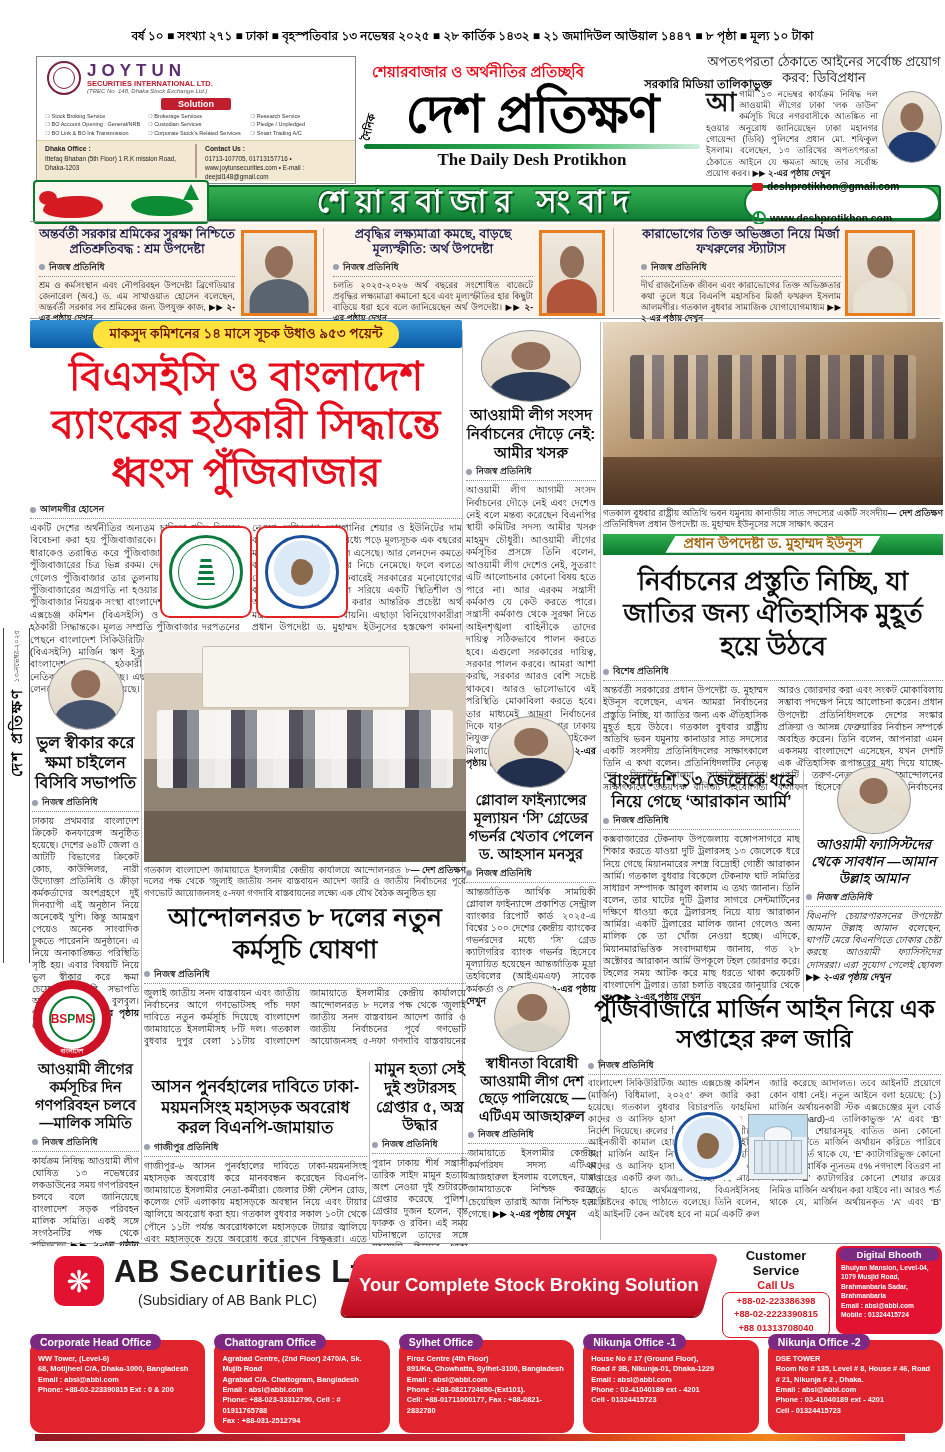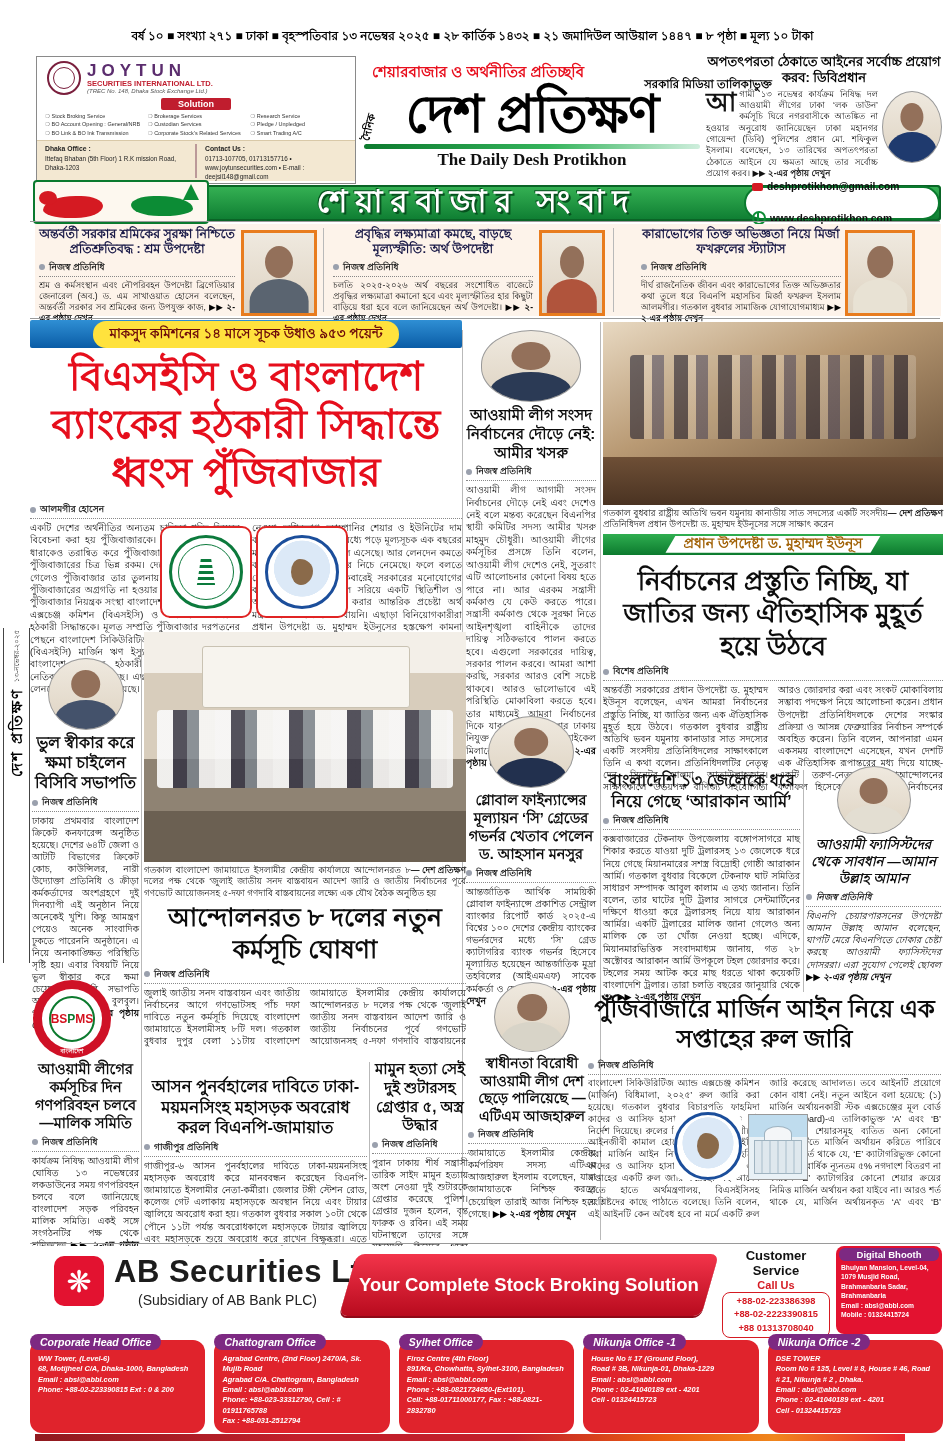--- a/index.html
+++ b/index.html
@@ -31,21 +31,21 @@
 
   .mast-center{left:358px;top:60px;width:348px;height:124px;text-align:center;}
   .mast-tagline{color:#e8101e;font-weight:900;font-size:15px;text-align:left;padding-left:14px;}
   .mast-listed{position:absolute;right:-66px;top:16px;font-size:11.5px;font-weight:900;color:#000;}
   .mast-daily{position:absolute;left:-2px;top:58px;transform:rotate(-76deg);font-size:11px;font-weight:900;color:#000;}
   .mast-title{font-size:52px;font-weight:900;color:#000;line-height:1.05;margin-top:2px;letter-spacing:-1px;}
   .mast-rule{height:5px;margin:2px 6px 1px;background:linear-gradient(90deg,#0c7a2e,#35b45c 55%,#cfeedd 100%);border-radius:3px;}
   .mast-en{font-family:"Liberation Serif","DejaVu Serif",serif;font-size:17px;font-weight:bold;color:#111;}
 
   .db-brief{left:706px;top:54px;width:236px;height:128px;font-size:8.6px;line-height:1.32;text-align:justify;}
-  .db-title{font-weight:700;font-size:13px;line-height:1.25;text-align:center;color:#000;margin-bottom:2px;}
+  .db-title{font-weight:400;font-size:13px;line-height:1.25;text-align:center;color:#000;margin-bottom:2px;}
   .db-photo{float:right;width:58px;height:70px;border:1px solid #555;border-radius:50%/46%;margin:2px 0 2px 4px;}
   .db-drop{float:left;font-size:26px;font-weight:900;line-height:.9;padding:2px 3px 0 0;}
   .db-jump{font-weight:bold;}
 
   
   .banner{left:35px;top:185px;width:906px;height:36px;background:linear-gradient(180deg,#37b355,#0d7c31);border-radius:4px;display:flex;align-items:center;box-shadow:inset 0 0 0 2px #0a6426;}
   .banner-art{width:172px;height:40px;margin:-2px 0 0 -2px;background:#fdf8ef;border:2px solid #0a7a2e;border-radius:4px;position:relative;overflow:hidden;flex:0 0 auto;}
   .bear{position:absolute;left:8px;bottom:4px;width:60px;height:22px;background:#d51a22;border-radius:60% 40% 50% 50%/70% 50% 60% 40%;}
   .bear::before{content:"";position:absolute;left:-4px;top:-5px;width:18px;height:14px;background:#d51a22;border-radius:50%;}
   .bull{position:absolute;right:14px;bottom:6px;width:62px;height:20px;background:#0c8c35;border-radius:40% 60% 50% 50%/50% 70% 40% 60%;}
@@ -150,21 +150,21 @@
   .ab-ribbon span{transform:skewX(16deg);color:#fff;font-weight:900;font-size:18.5px;white-space:nowrap;}
   .ab-cs{position:absolute;left:692px;top:2px;width:108px;text-align:center;}
   .ab-cs .t{font-size:13px;font-weight:900;color:#111;}
   .ab-cs .c{font-size:11px;font-weight:900;color:#d51a22;margin:1px 0;}
   .ab-phones{border:1.5px solid #d51a22;border-radius:8px;padding:2px 3px;font-size:9.3px;font-weight:900;color:#d51a22;line-height:1.45;}
   .ab-booth{position:absolute;left:806px;top:0;width:106px;height:88px;background:#e31230;border-radius:8px;padding:3px 5px;box-sizing:border-box;}
   .ab-booth .t{background:#7d2982;color:#fff;font-weight:900;font-size:9.5px;text-align:center;border-radius:6px;padding:1px 0;margin:-1px -2px 2px;}
   .ab-booth .l{color:#fff;font-size:6.7px;font-weight:bold;line-height:1.4;display:block;}
 
   
-  .offices{left:30px;top:1340px;width:913px;display:flex;gap:9px;font-style:italic;}
+  .offices{left:30px;top:1340px;width:913px;display:flex;gap:9px;}
   .office{flex:1;background:#e0232c;border-radius:12px;min-height:82px;position:relative;padding:14px 8px 6px;box-sizing:border-box;}
   .office .t{position:absolute;left:0;top:-6px;background:#7d2982;color:#fff;font-weight:900;font-size:10.5px;border-radius:8px;padding:2px 10px;white-space:nowrap;}
   .office .l{display:block;color:#fff;font-size:7.4px;font-weight:bold;line-height:1.4;}
 
   .bottom-strip{left:35px;top:1434px;width:870px;height:7px;background:linear-gradient(90deg,#8f1a1f 0%,#c2202b 30%,#c2202b 55%,#e85c12 72%,#f0861d 85%,#e8252f 100%);}
 </style>
 </head>
 <body>
 
 <div id="paper">

